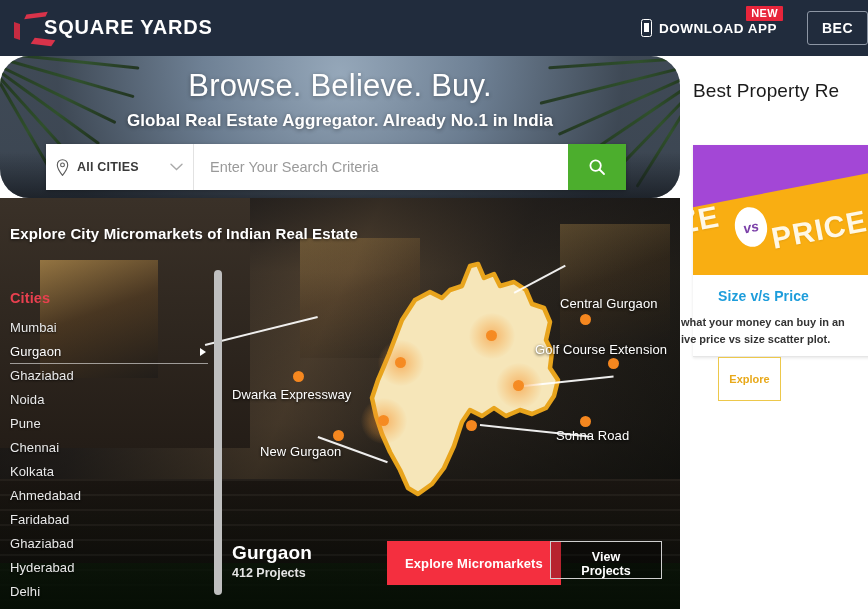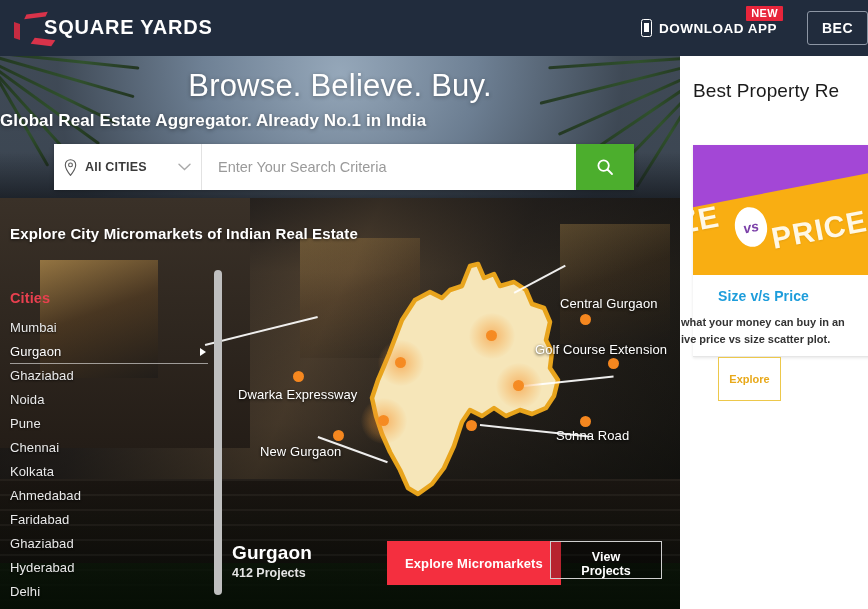--- a/index.html
+++ b/index.html
@@ -57,47 +57,47 @@
     background:transparent; cursor:pointer; white-space:nowrap;
   }
 
   
   .hero {
     position:absolute; top:56px; left:0; width:680px; height:142px;
     overflow:hidden; z-index:10;
     background:
       radial-gradient(circle at 50% 12%, rgba(150,168,186,0.95) 0%, rgba(108,126,146,0.92) 38%, rgba(60,70,82,0.96) 78%),
       linear-gradient(180deg,#8fa3b8 0%, #6d7f92 40%, #2f3640 100%);
+    border-radius: 29px;
   }
   .palm { position:absolute; opacity:.85; }
   .frond {
     position:absolute; background:linear-gradient(90deg,#1d3318,#2e5226 60%, #1a2d14);
     height:3px; border-radius:2px; transform-origin:left center;
   }
   .hero-title {
     position:absolute; top:12px; left:0; width:100%; text-align:center;
     color:#fff; font-size:31px; font-weight:normal; letter-spacing:0.2px;
     text-shadow:0 1px 4px rgba(0,0,0,.35);
   }
   .hero-sub {
-    position:absolute; top:55px; left:0; width:100%; 
+    position:absolute; top:55px; left:0; width:100%; text-align:center;
     color:#fff; font-size:17px; font-weight:bold; letter-spacing:0.1px;
     text-shadow:0 1px 4px rgba(0,0,0,.45);
   }
   .hero-bottom-fade {
     position:absolute; left:0; bottom:0; width:100%; height:46px;
     background:linear-gradient(180deg, rgba(20,24,30,0) 0%, rgba(20,24,30,.75) 100%);
   }
 
   
   .searchbar {
     position:absolute; top:144px; left:46px; width:580px; height:46px;
     background:#fff; display:flex; z-index:20;
     box-shadow:0 1px 4px rgba(0,0,0,.28);
-    margin-left:8px;
   }
   .city-sel {
     width:148px; height:100%; display:flex; align-items:center;
     border-right:1px solid #e2e2e2; padding:0 10px; gap:8px; cursor:pointer;
   }
   .pin-ico { width:13px; height:17px; flex:none; }
   .city-label {
     font-size:12.5px; font-weight:bold; color:#3a3a3a; letter-spacing:0.2px;
     flex:1; white-space:nowrap;
   }
@@ -394,21 +394,21 @@
 
       <span class="hot" style="left:348px;top:58px;"></span>
       <span class="hot" style="left:376px;top:102px;"></span>
       <span class="hot" style="left:348px;top:160px;"></span>
       <span class="hot" style="left:61px;top:115px;"></span>
       <span class="hot" style="left:101px;top:174px;"></span>
 
       <span class="map-label" style="left:328px;top:40px;">Central Gurgaon</span>
       <span class="map-label" style="left:303px;top:86px;">Golf Course Extension</span>
       <span class="map-label" style="left:324px;top:172px;">Sohna Road</span>
-      <span class="map-label" style="left:6px;top:131px;">Dwarka Expressway</span>
+      <span class="map-label" style="left:0;top:131px;">Dwarka Expressway</span>
       <span class="map-label" style="left:28px;top:188px;">New Gurgaon</span>
     </div>
 
     <div class="mk-bottom">
       <div>
         <div class="mk-city">Gurgaon</div>
         <div class="mk-count">412 Projects</div>
       </div>
       <button class="btn-explore">
         <span>Explore Micromarkets</span>

